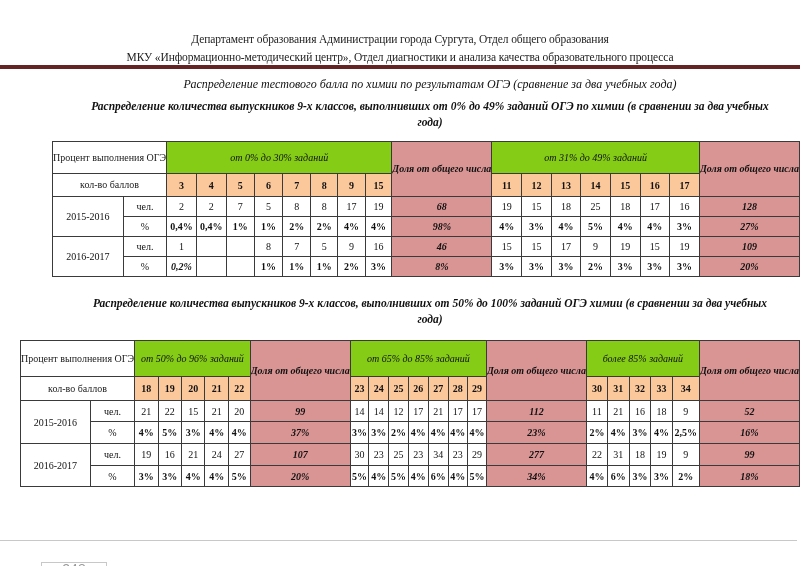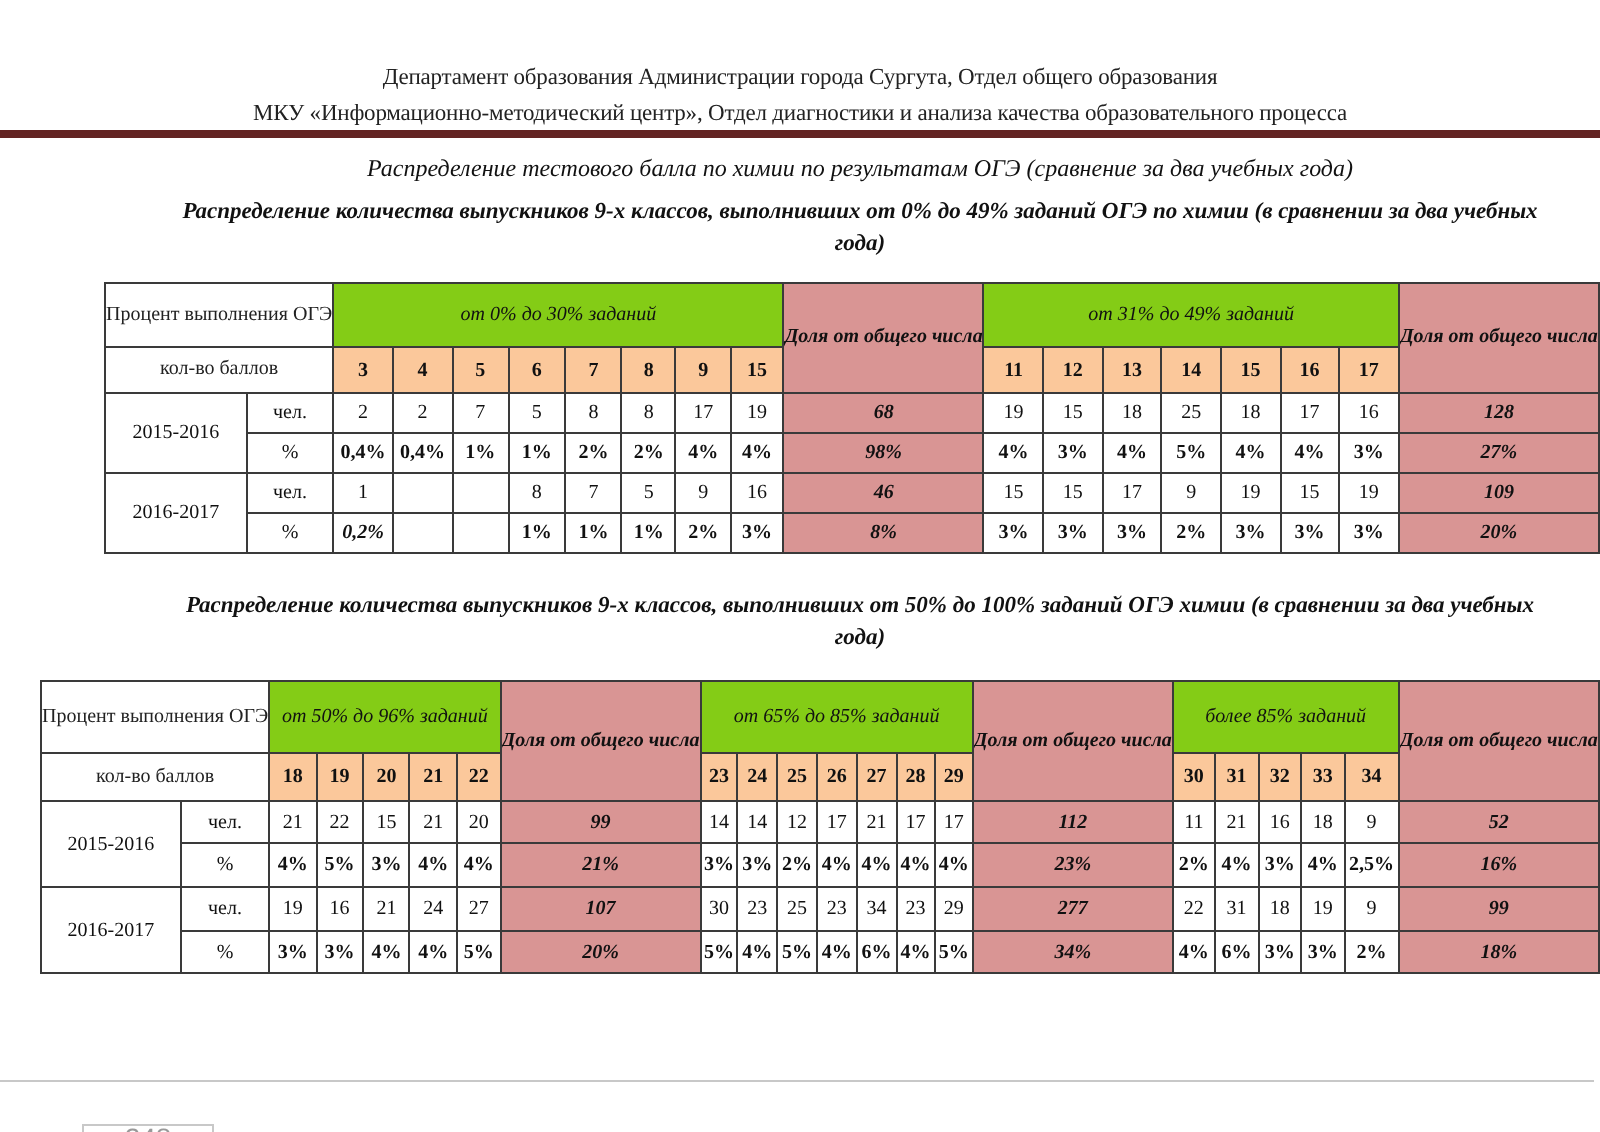--- a/index.html
+++ b/index.html
@@ -296,21 +296,21 @@
     <td class="share">52</td>
   </tr>
 
   <tr style="height:22px">
     <td class="unit">%</td>
     <td class="pct">4%</td>
     <td class="pct">5%</td>
     <td class="pct">3%</td>
     <td class="pct">4%</td>
     <td class="pct">4%</td>
-    <td class="share">21%</td>
+    <td class="share">37%</td>
     <td class="pct">3%</td>
     <td class="pct">3%</td>
     <td class="pct">2%</td>
     <td class="pct">4%</td>
     <td class="pct">4%</td>
     <td class="pct">4%</td>
     <td class="pct">4%</td>
     <td class="share">23%</td>
     <td class="pct">2%</td>
     <td class="pct">4%</td>

